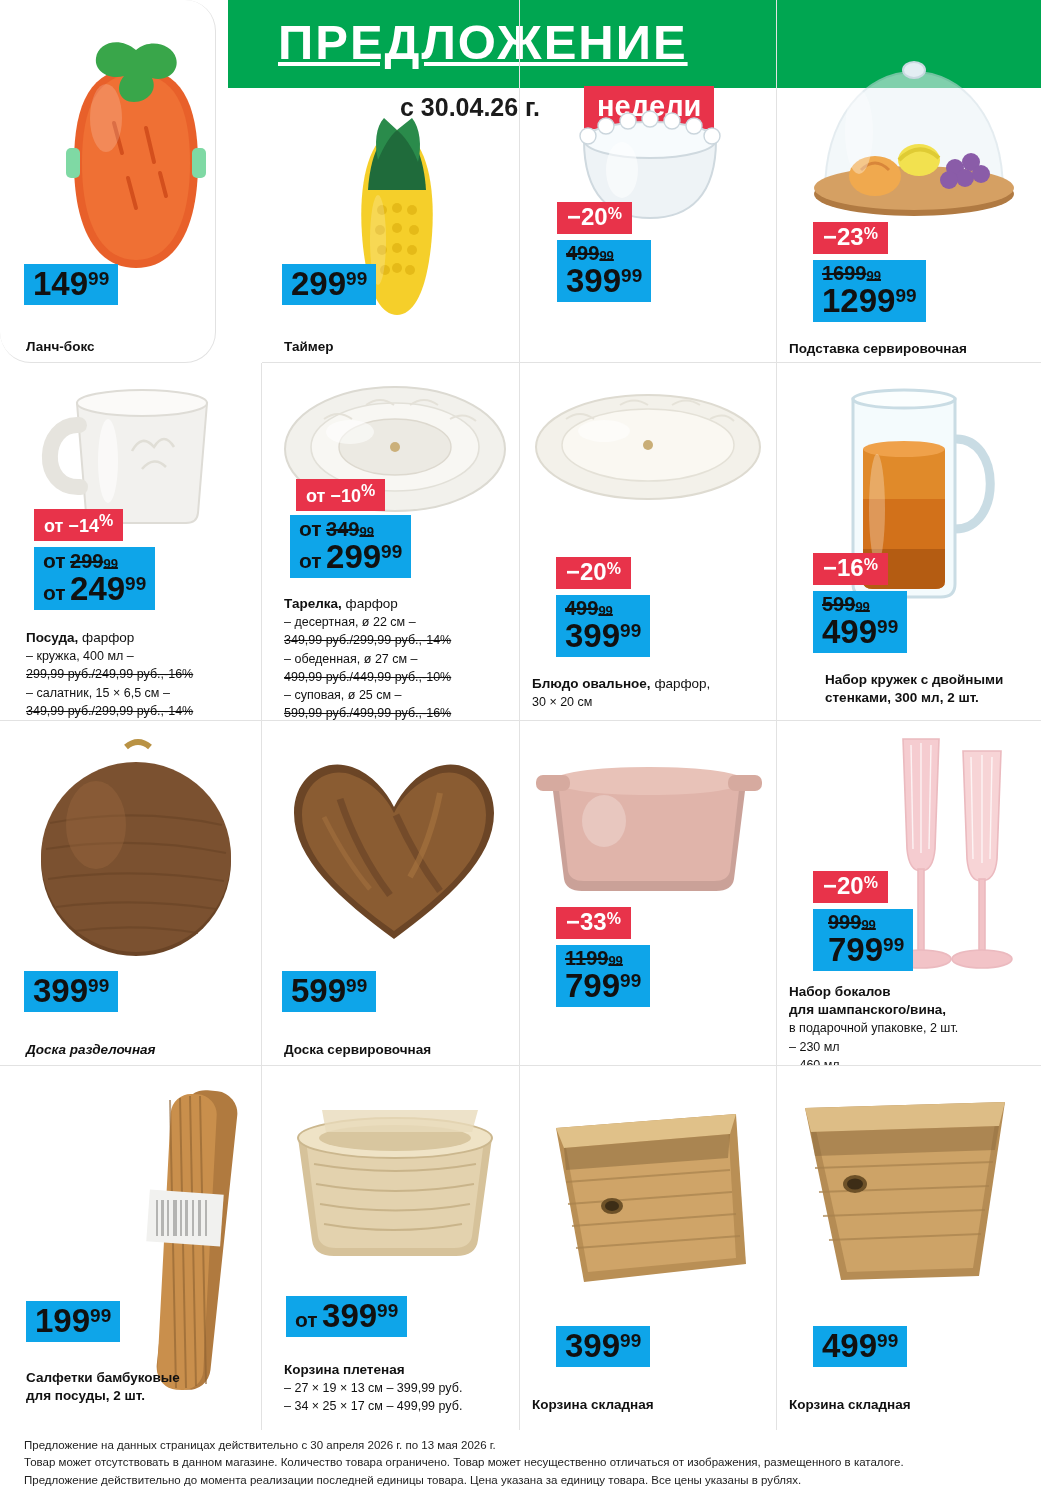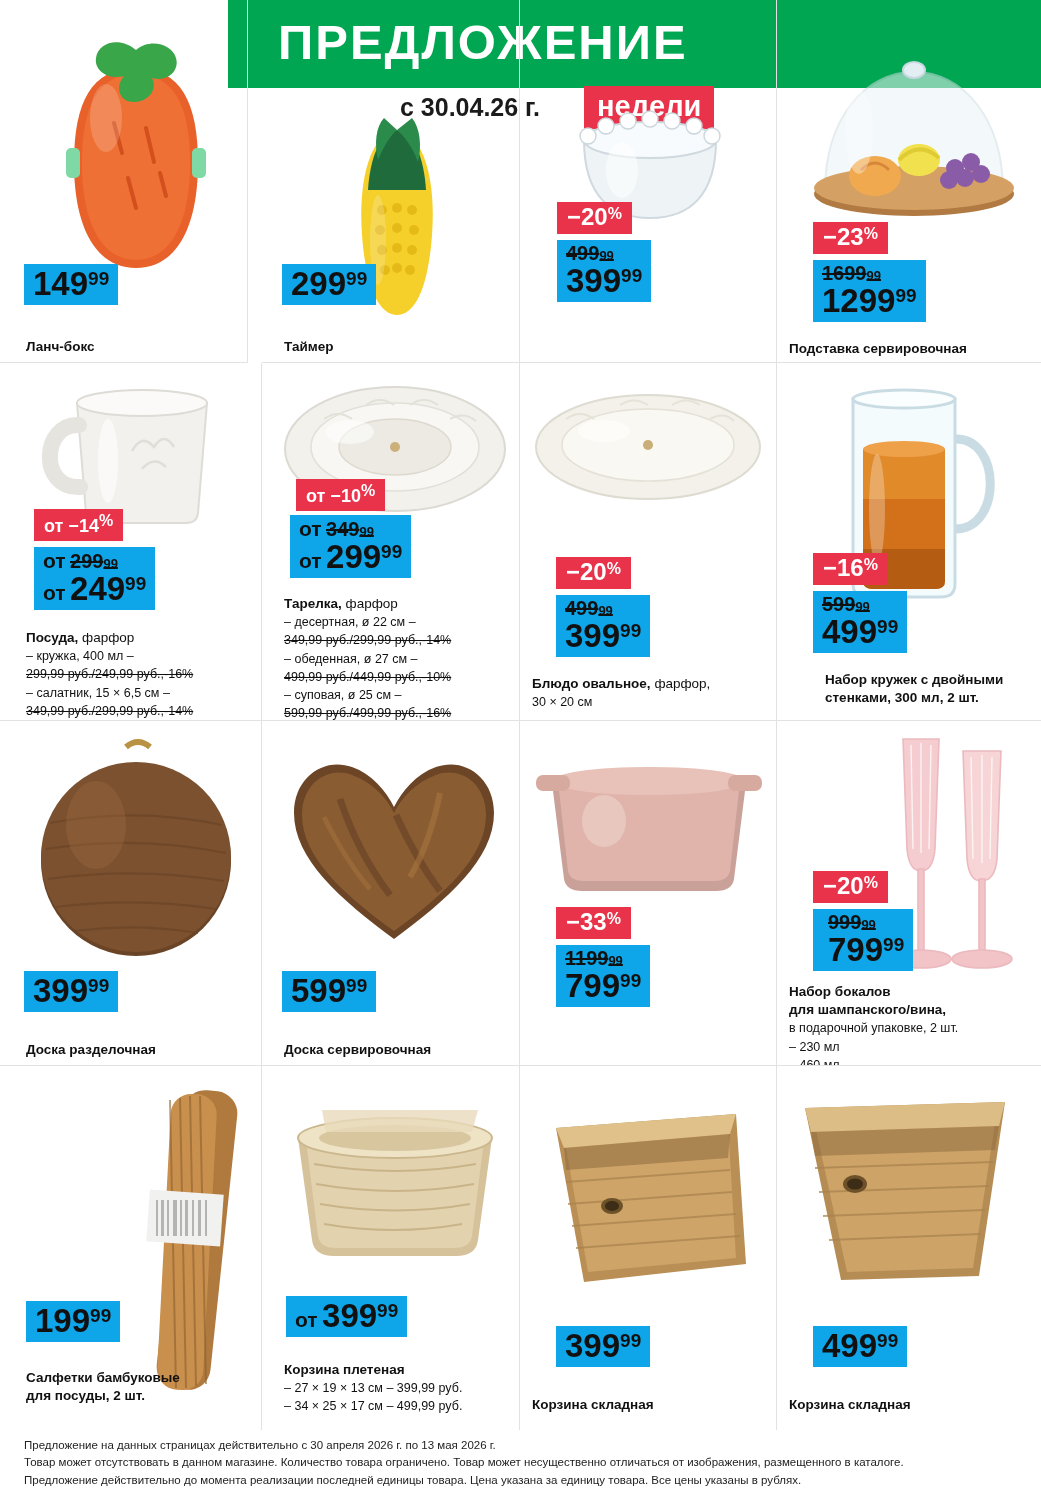--- a/index.html
+++ b/index.html
@@ -17,20 +17,21 @@
     position: absolute; left:0; top:0; width:1041px; height:150px;
   }
   .green-band {
     position:absolute; left:228px; top:0; width:813px; height:88px;
     background:#00a651;
   }
   .green-band span {
     position:absolute; left:50px; top:14px;
     color:#fff; font-size:49px; font-weight:bold; letter-spacing:2px;
     font-family:"Liberation Sans", sans-serif;
+    text-decoration:underline;
   }
   .date-line {
     position:absolute; left:400px; top:93px;
     font-size:25px; font-weight:bold; color:#1b1b1b;
   }
   .nedeli {
     position:absolute; left:584px; top:86px; background:#e8334a;
     padding:4px 13px 6px 13px;
   }
   .nedeli span { color:#fff; font-size:29px; font-weight:bold; }
@@ -95,21 +96,21 @@
     <span>ПРЕДЛОЖЕНИЕ</span>
   </div>
   <div class="date-line">с 30.04.26 г.</div>
   <div class="nedeli">
     <span>недели</span>
   </div>
 </div>
 
 <div class="grid">
 
-  <div class="cell" style="left:0;top:0;width:248px;height:363px;">
+  <div class="cell" style="left:0;top:0;width:216px;height:363px;border-radius:31px;">
     <svg class="ph" style="left:36px;top:28px;" width="200" height="250" viewBox="0 0 200 250">
       <path d="M100 40 C55 40 38 75 38 135 C38 200 60 240 100 240 C140 240 162 200 162 135 C162 75 145 40 100 40 Z" fill="#e8602a"></path>
       <path d="M100 46 C62 46 46 78 46 135 C46 196 66 232 100 232 C134 232 154 196 154 135 C154 78 138 46 100 46 Z" fill="#ef7034"></path>
       <path d="M100 22 C84 8 62 14 60 30 C58 44 74 52 88 48 C78 60 84 74 98 74 C112 74 122 62 116 50 C130 54 144 44 140 30 C136 16 114 10 100 22 Z" fill="#39a64a"></path>
       <rect x="30" y="120" width="14" height="30" rx="5" fill="#7fd9a4"></rect>
       <rect x="156" y="120" width="14" height="30" rx="5" fill="#7fd9a4"></rect>
       <path d="M78 95 L86 125" stroke="#d34f1d" stroke-width="4" stroke-linecap="round" fill="none"></path>
       <path d="M110 100 L118 134" stroke="#d34f1d" stroke-width="4" stroke-linecap="round" fill="none"></path>
       <path d="M92 150 L100 180" stroke="#d34f1d" stroke-width="4" stroke-linecap="round" fill="none"></path>
       <path d="M124 145 L130 168" stroke="#d34f1d" stroke-width="4" stroke-linecap="round" fill="none"></path>
@@ -327,21 +328,21 @@
           <path d="M28 116 q90 -14 180 4"></path>
         <path d="M30 146 q88 -12 176 2"></path>
           <path d="M38 174 q80 -10 160 2"></path>
         <path d="M56 198 q62 -8 124 2"></path>
       </g>
       <ellipse cx="78" cy="92" rx="30" ry="44" fill="#a06c42" opacity=".35"></ellipse>
     </svg>
     <div class="tag" style="left:24px;top:250px;">
       <span class="main">399</span><span class="cents">99</span>
     </div>
-    <div class="caption" style="left:26px;top:320px;">
+    <div class="caption" style="left:26px;top:320px;font-style:italic;">
       <b>Доска разделочная</b>
     </div>
   </div>
 
   <div class="cell" style="left:262px;top:721px;width:258px;height:345px;">
     <svg class="ph" style="left:18px;top:18px;" width="228" height="215" viewBox="0 0 228 215">
       <path d="M114 200 C60 160 14 120 14 74 C14 38 44 18 72 28 C92 35 106 52 114 68 C122 52 136 35 156 28 C184 18 214 38 214 74 C214 120 168 160 114 200 Z" fill="#6b4526"></path>
       <path d="M114 192 C64 156 22 118 22 76 C22 44 48 27 72 36 C92 43 106 58 114 74 C122 58 136 43 156 36 C180 27 206 44 206 76 C206 118 164 156 114 192 Z" fill="#8a5c32"></path>
       <path d="M60 60 q18 54 50 96" stroke="#6b4526" stroke-width="7" fill="none" opacity=".7"></path>
       <path d="M116 76 q20 44 44 76" stroke="#6b4526" stroke-width="7" fill="none" opacity=".7"></path>

